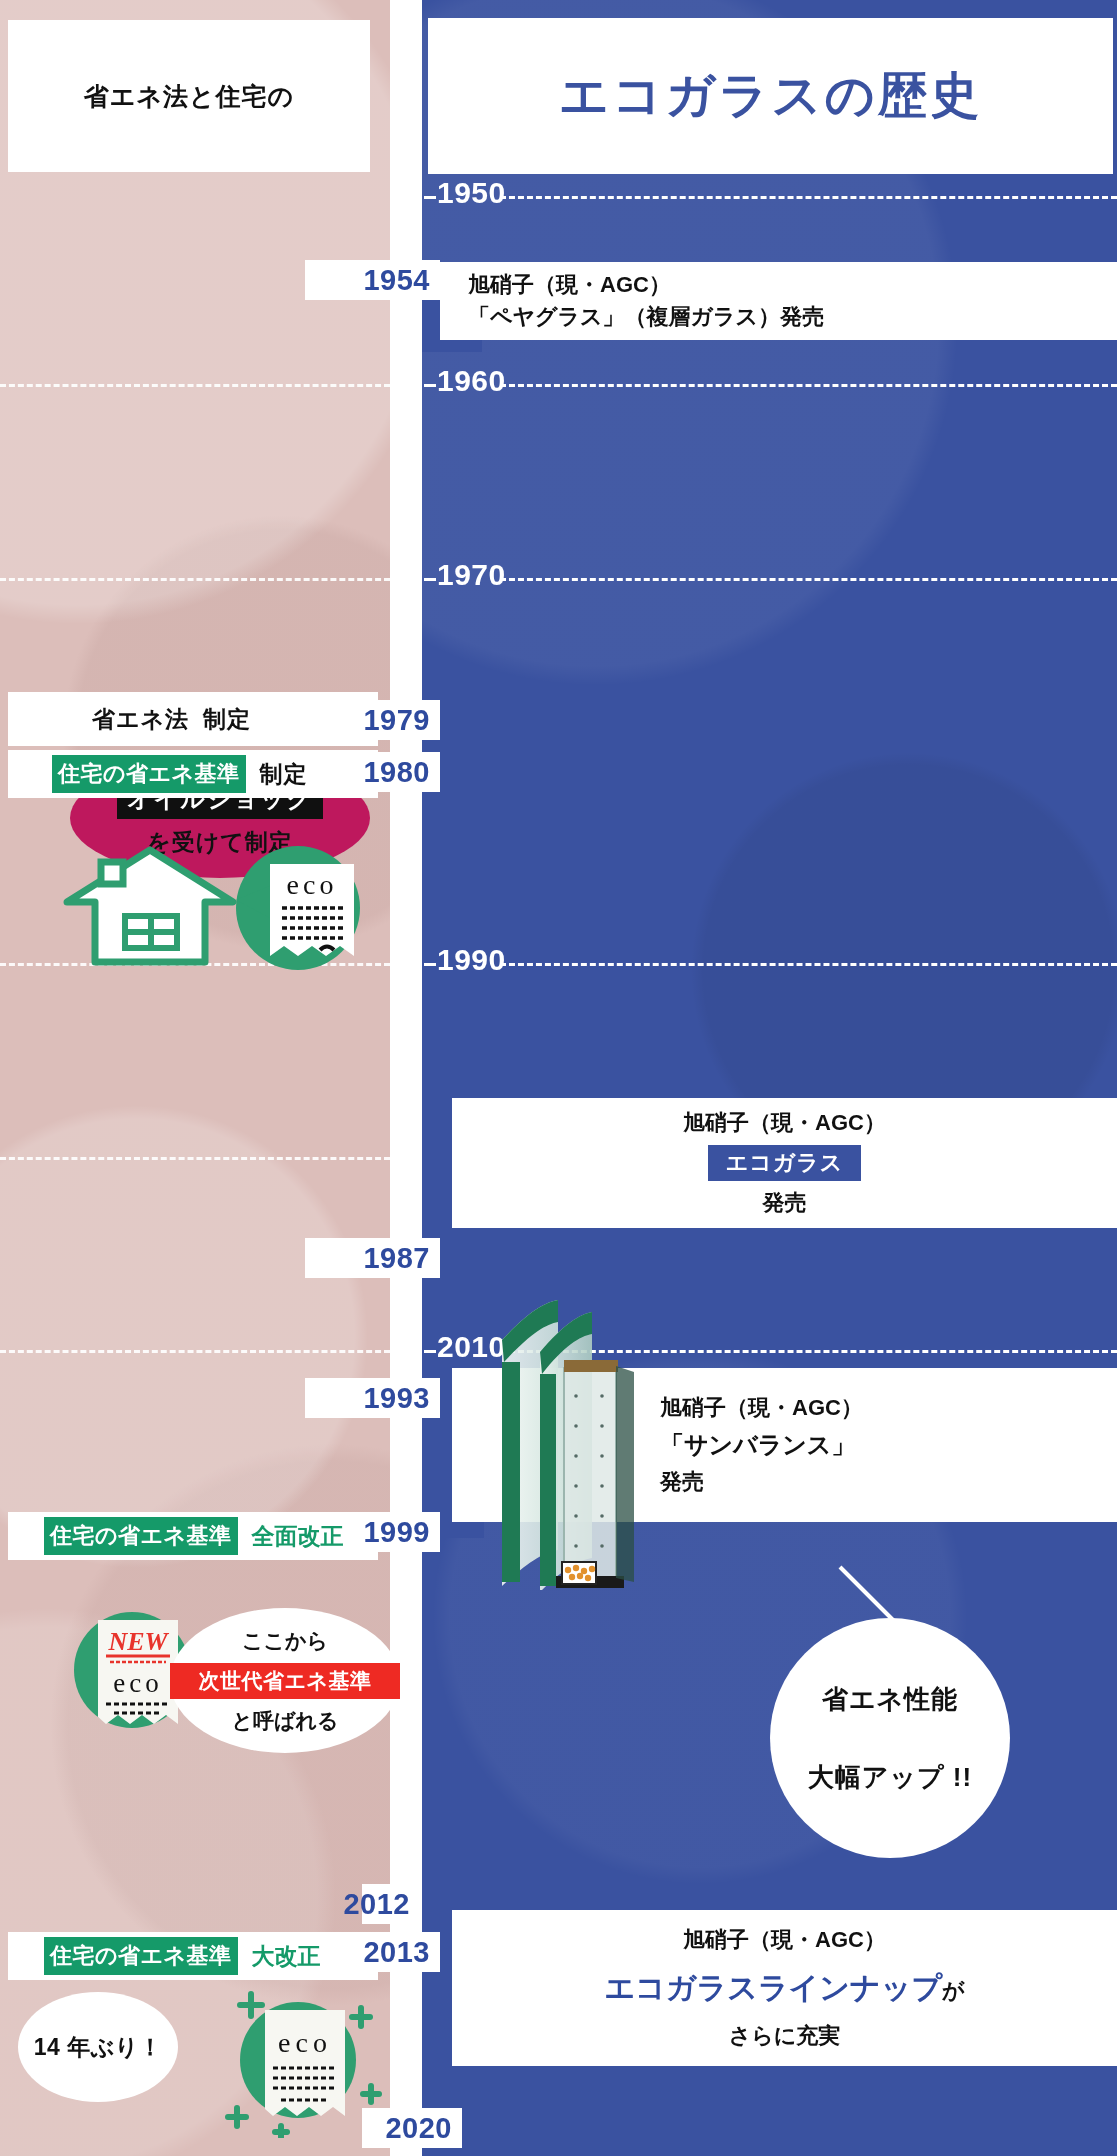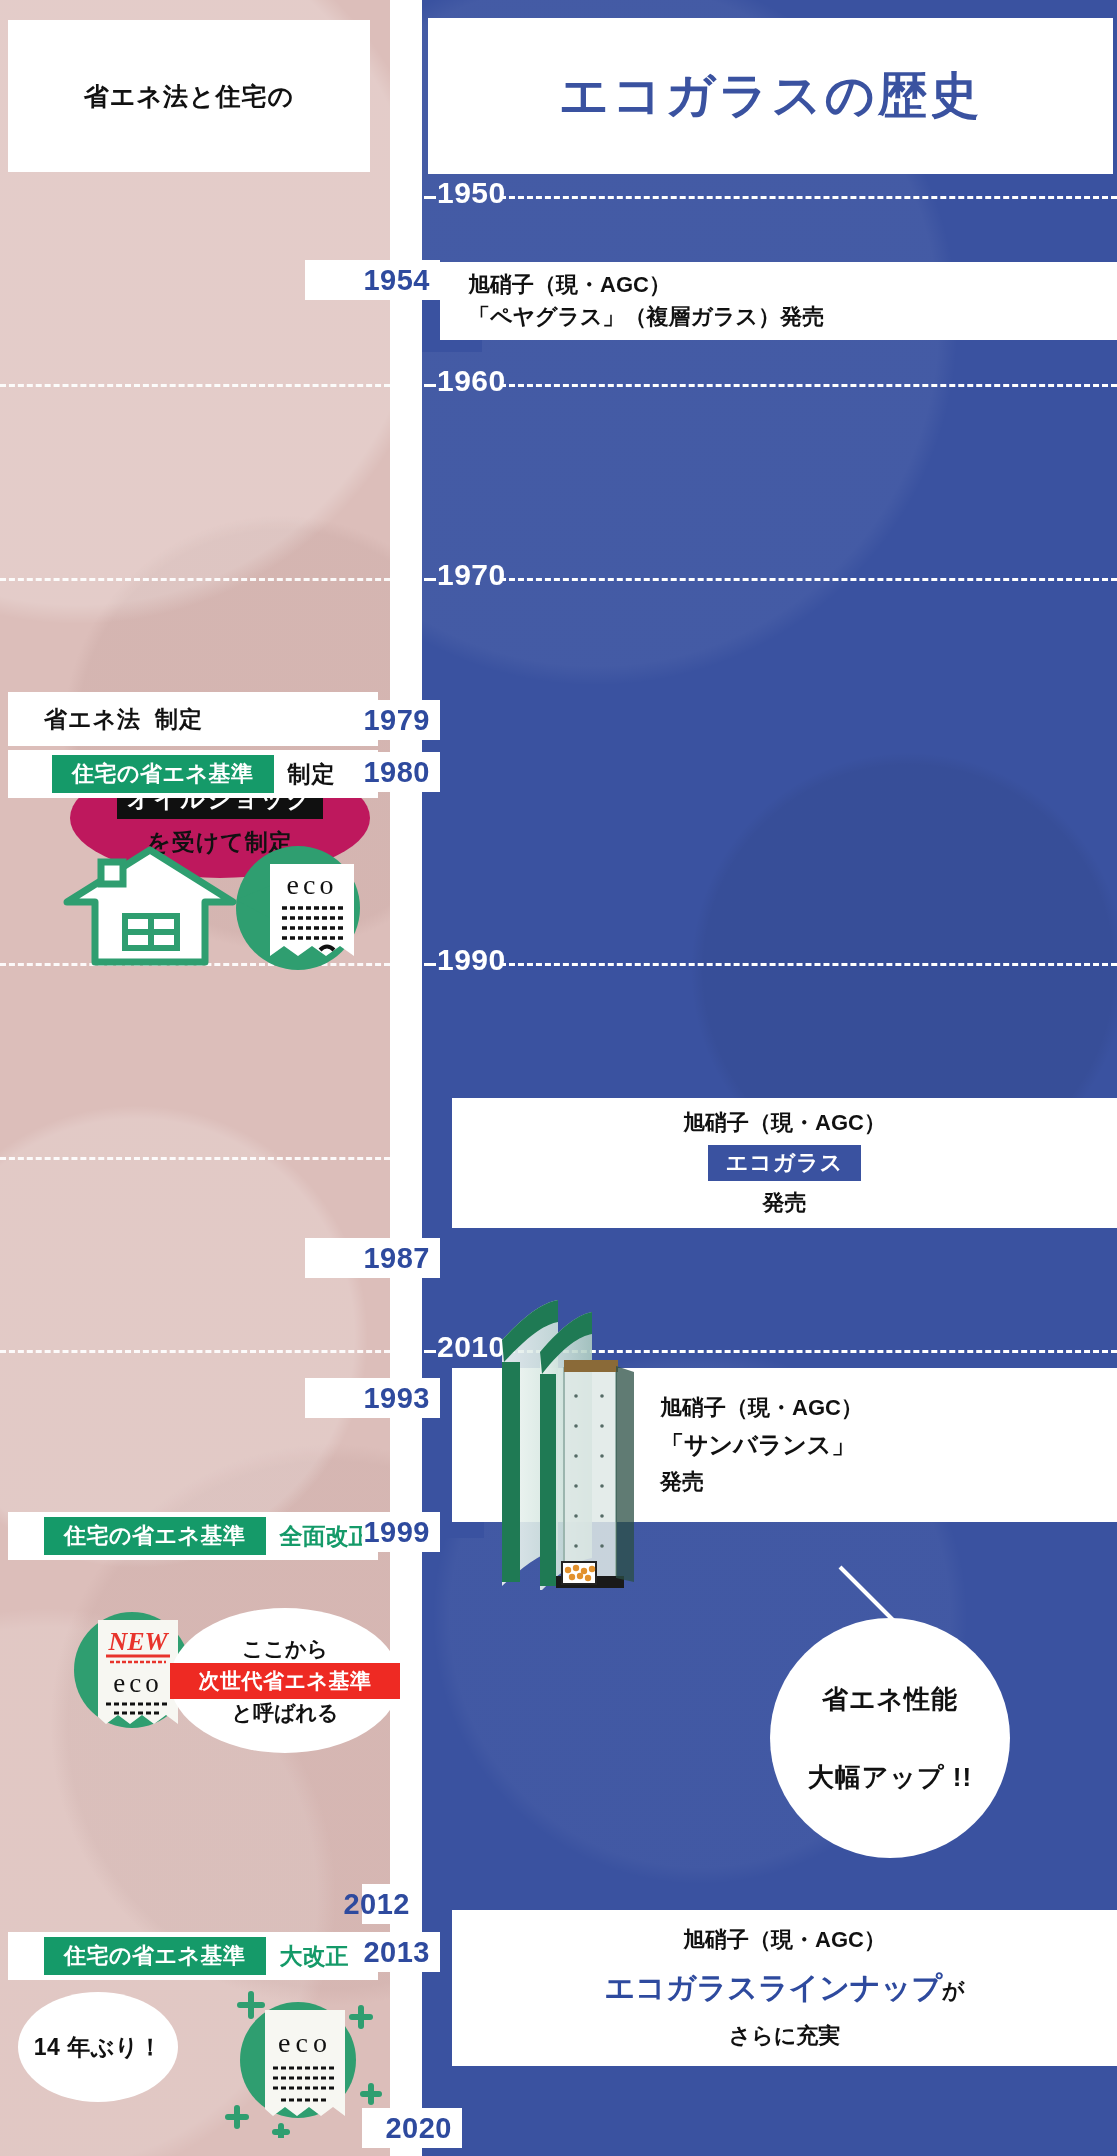--- a/index.html
+++ b/index.html
@@ -83,38 +83,38 @@
     display:inline-block;background:#3a52a0;color:#fff;padding:3px 18px;font-weight:700;
     letter-spacing:1px;
   }
   .txt-blue{color:#2e4a9e;font-weight:700;}
 
   
   .lawbar{
     position:absolute;background:#fff;display:flex;align-items:center;box-sizing:border-box;
   }
   .lawbar .g{
-    background:#159a69;color:#fff;font-size:22px;font-weight:700;padding:4px 20px;letter-spacing:.5px;
+    background:#159a69;color:#fff;font-size:22px;font-weight:700;padding:4px 6px;letter-spacing:.5px;
   }
   .lawbar .plain{font-size:23px;font-weight:700;color:#111;margin-left:14px;letter-spacing:1px;}
   .lawbar .greentxt{font-size:23px;font-weight:700;color:#159a69;margin-left:14px;}
 
   
   .bubble{
     position:absolute;background:#be185d;border-radius:50%;
     display:flex;flex-direction:column;align-items:center;justify-content:center;
   }
   .bubble .black-chip{
     background:#101010;color:#fff;font-size:24px;font-weight:700;padding:4px 10px;letter-spacing:2px;
   }
   .bubble .sub{font-size:23px;font-weight:700;color:#111;margin-top:8px;letter-spacing:1px;}
 
   .bub-oval{
     position:absolute;background:#fff;border-radius:50%;
-    display:flex;flex-direction:column;align-items:center;justify-content:center;
+    display:flex;flex-direction:column;align-items:center;justify-content:center;gap:8px;
   }
   .chip-red{background:#ee2a23;color:#fff;font-size:21px;font-weight:700;padding:4px 6px;letter-spacing:.5px;}
   .oval-t{font-size:21px;font-weight:700;color:#111;}
 
   .bub-circ{
     position:absolute;background:#fff;border-radius:50%;
     display:flex;flex-direction:column;align-items:center;justify-content:center;gap:16px;
   }
   .bub-circ .l{font-size:26px;font-weight:700;color:#111;letter-spacing:1px;}
 
@@ -198,21 +198,21 @@
   </div>
 
   <div class="bubble" style="left:70px;top:758px;width:300px;height:120px;">
     <div class="black-chip">オイルショック</div>
     <div class="sub">を受けて制定</div>
   </div>
   <svg class="icon-wrap" style="left:98px;top:855px;width:60px;height:60px;" viewBox="0 0 60 60">
     <polygon points="0,58 36,6 46,22" fill="#ffffff"></polygon>
   </svg>
 
-  <div class="lawbar" style="left:8px;top:692px;width:370px;height:54px;padding-left:36px;">
+  <div class="lawbar" style="left:8px;top:692px;width:370px;height:54px;padding-left:84px;">
     <span class="plain" style="margin-left:0">省エネ法</span>
     <span class="plain">制定</span>
   </div>
   <div class="yeartab" style="left:362px;top:700px;width:78px;">
     <span>1979</span>
   </div>
 
   <div class="lawbar" style="left:8px;top:750px;width:370px;height:48px;padding-left:44px;">
     <span class="g">住宅の省エネ基準</span>
     <span class="plain">制定</span>

